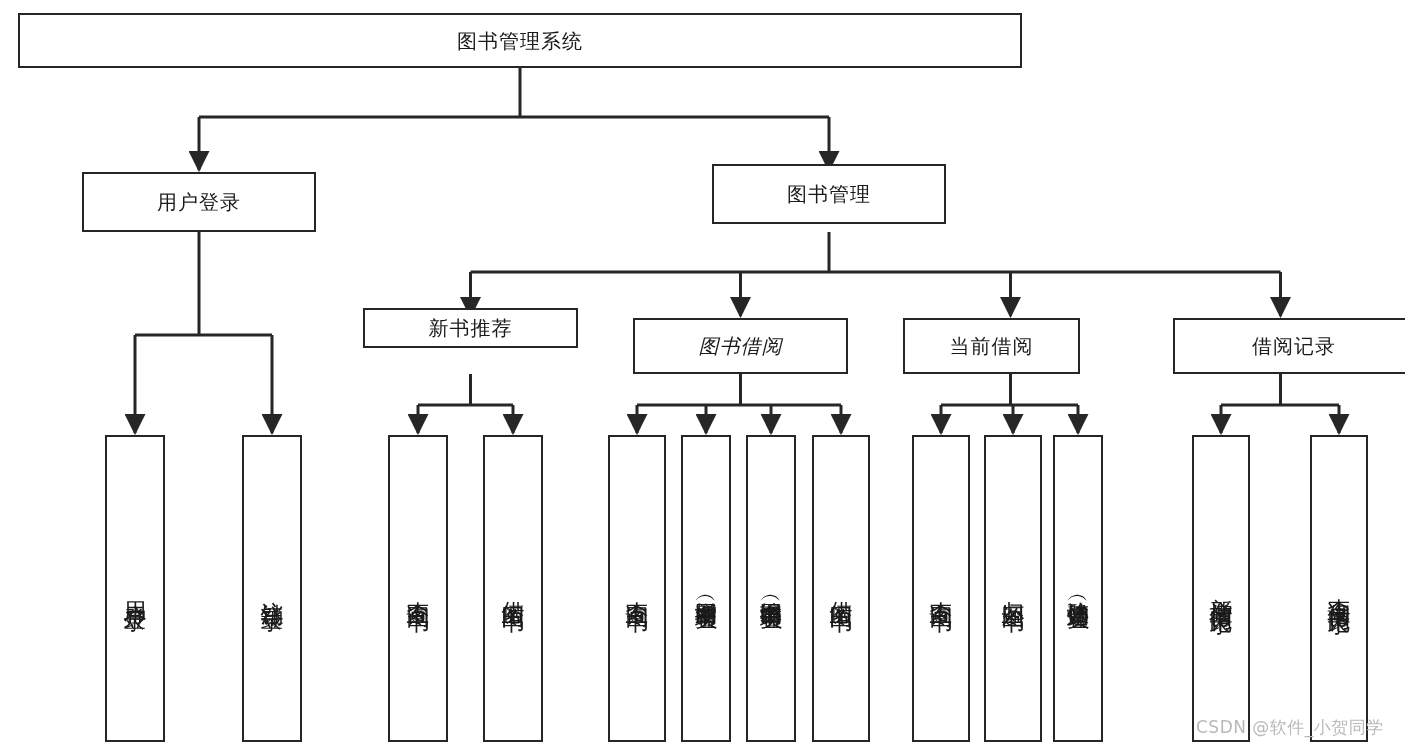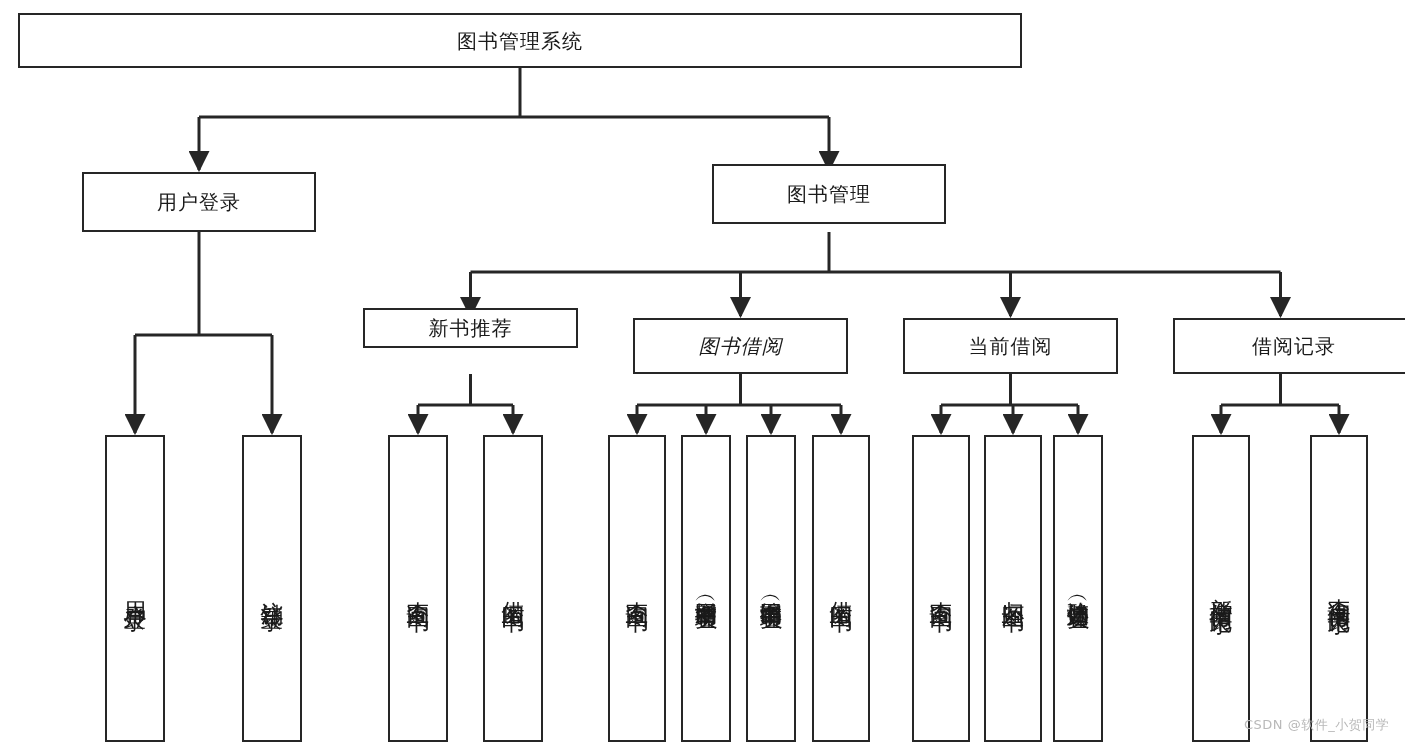--- a/index.html
+++ b/index.html
@@ -47,25 +47,24 @@
     letter-spacing: 3px;
     padding: 4px 0;
     white-space: nowrap;
   }
   .node.vert.tight {
     font-size: 22px;
     letter-spacing: 1px;
   }
   .watermark {
     position: absolute;
-    font-size: 13px;
+    font-size: 17px;
     color: #b9b9b9;
     white-space: nowrap;
     letter-spacing: 0.5px;
-    margin-left: 48px;
   }
 </style>
 </head>
 <body>
 
 <div id="canvas">
 
   <svg class="wires" viewBox="0 0 1405 747" xmlns="http://www.w3.org/2000/svg">
     <defs>
       <marker id="arrow" viewBox="0 0 10 10" refX="9" refY="5" markerWidth="7" markerHeight="7" orient="auto-start-reverse">
@@ -119,21 +118,21 @@
   <div class="node horiz" style="left: 712px; top: 164px; width: 234px; height: 60px;">
     <span>图书管理</span>
   </div>
 
   <div class="node horiz" style="left: 363px; top: 308px; width: 215px; height: 40px;">
     <span>新书推荐</span>
   </div>
   <div class="node horiz" style="left: 633px; top: 318px; width: 215px; height: 56px; font-style: italic;">
     <span>图书借阅</span>
   </div>
-  <div class="node horiz" style="left: 903px; top: 318px; width: 215px; height: 56px;">
+  <div class="node horiz" style="left: 903px; top: 318px; width: 177px; height: 56px;">
     <span>当前借阅</span>
   </div>
   <div class="node horiz" style="left: 1173px; top: 318px; width: 242px; height: 56px;">
     <span>借阅记录</span>
   </div>
 
   <div class="node vert" style="left: 105px; top: 435px; width: 60px; height: 307px;">
     <span>用户登录</span>
   </div>
   <div class="node vert" style="left: 242px; top: 435px; width: 60px; height: 307px;">

